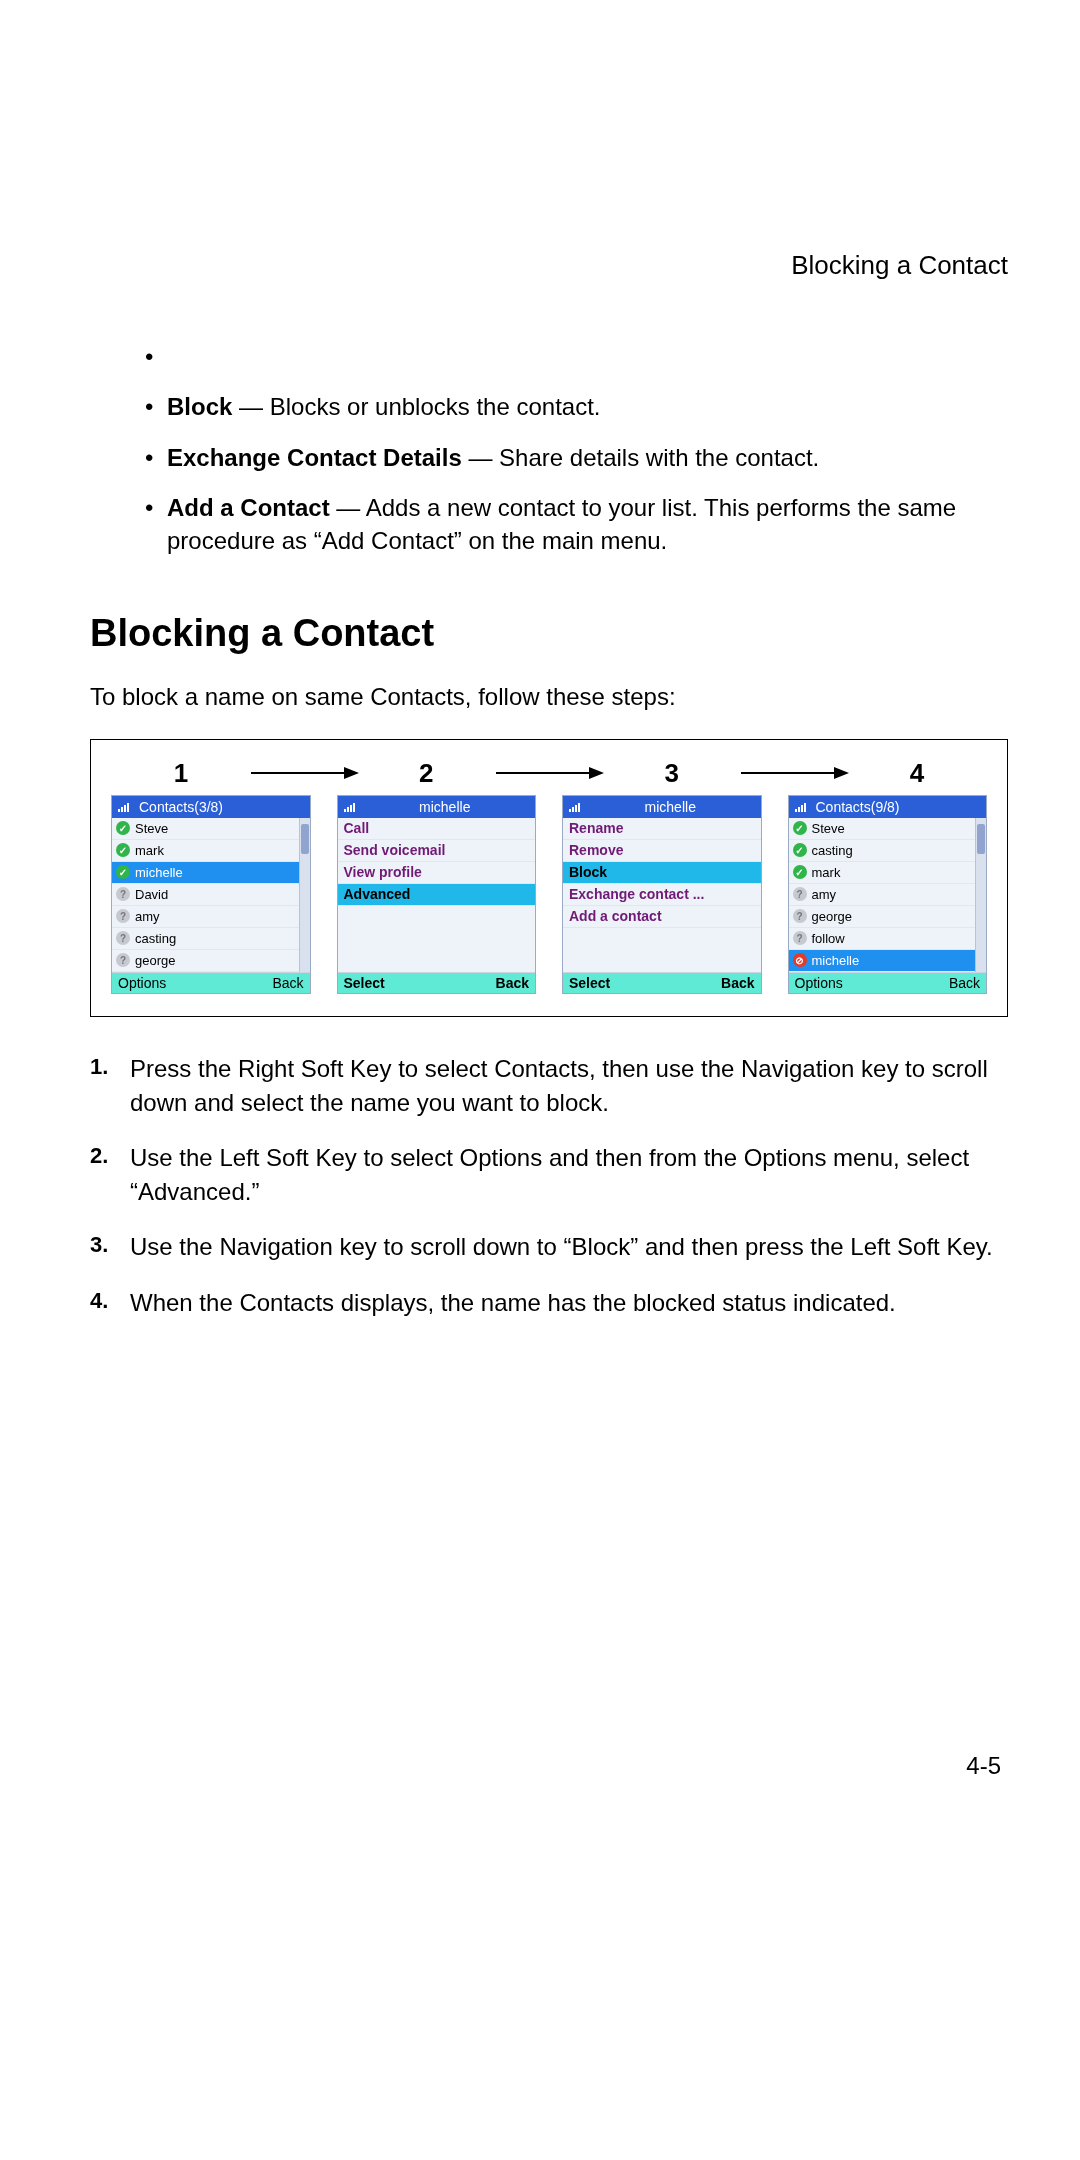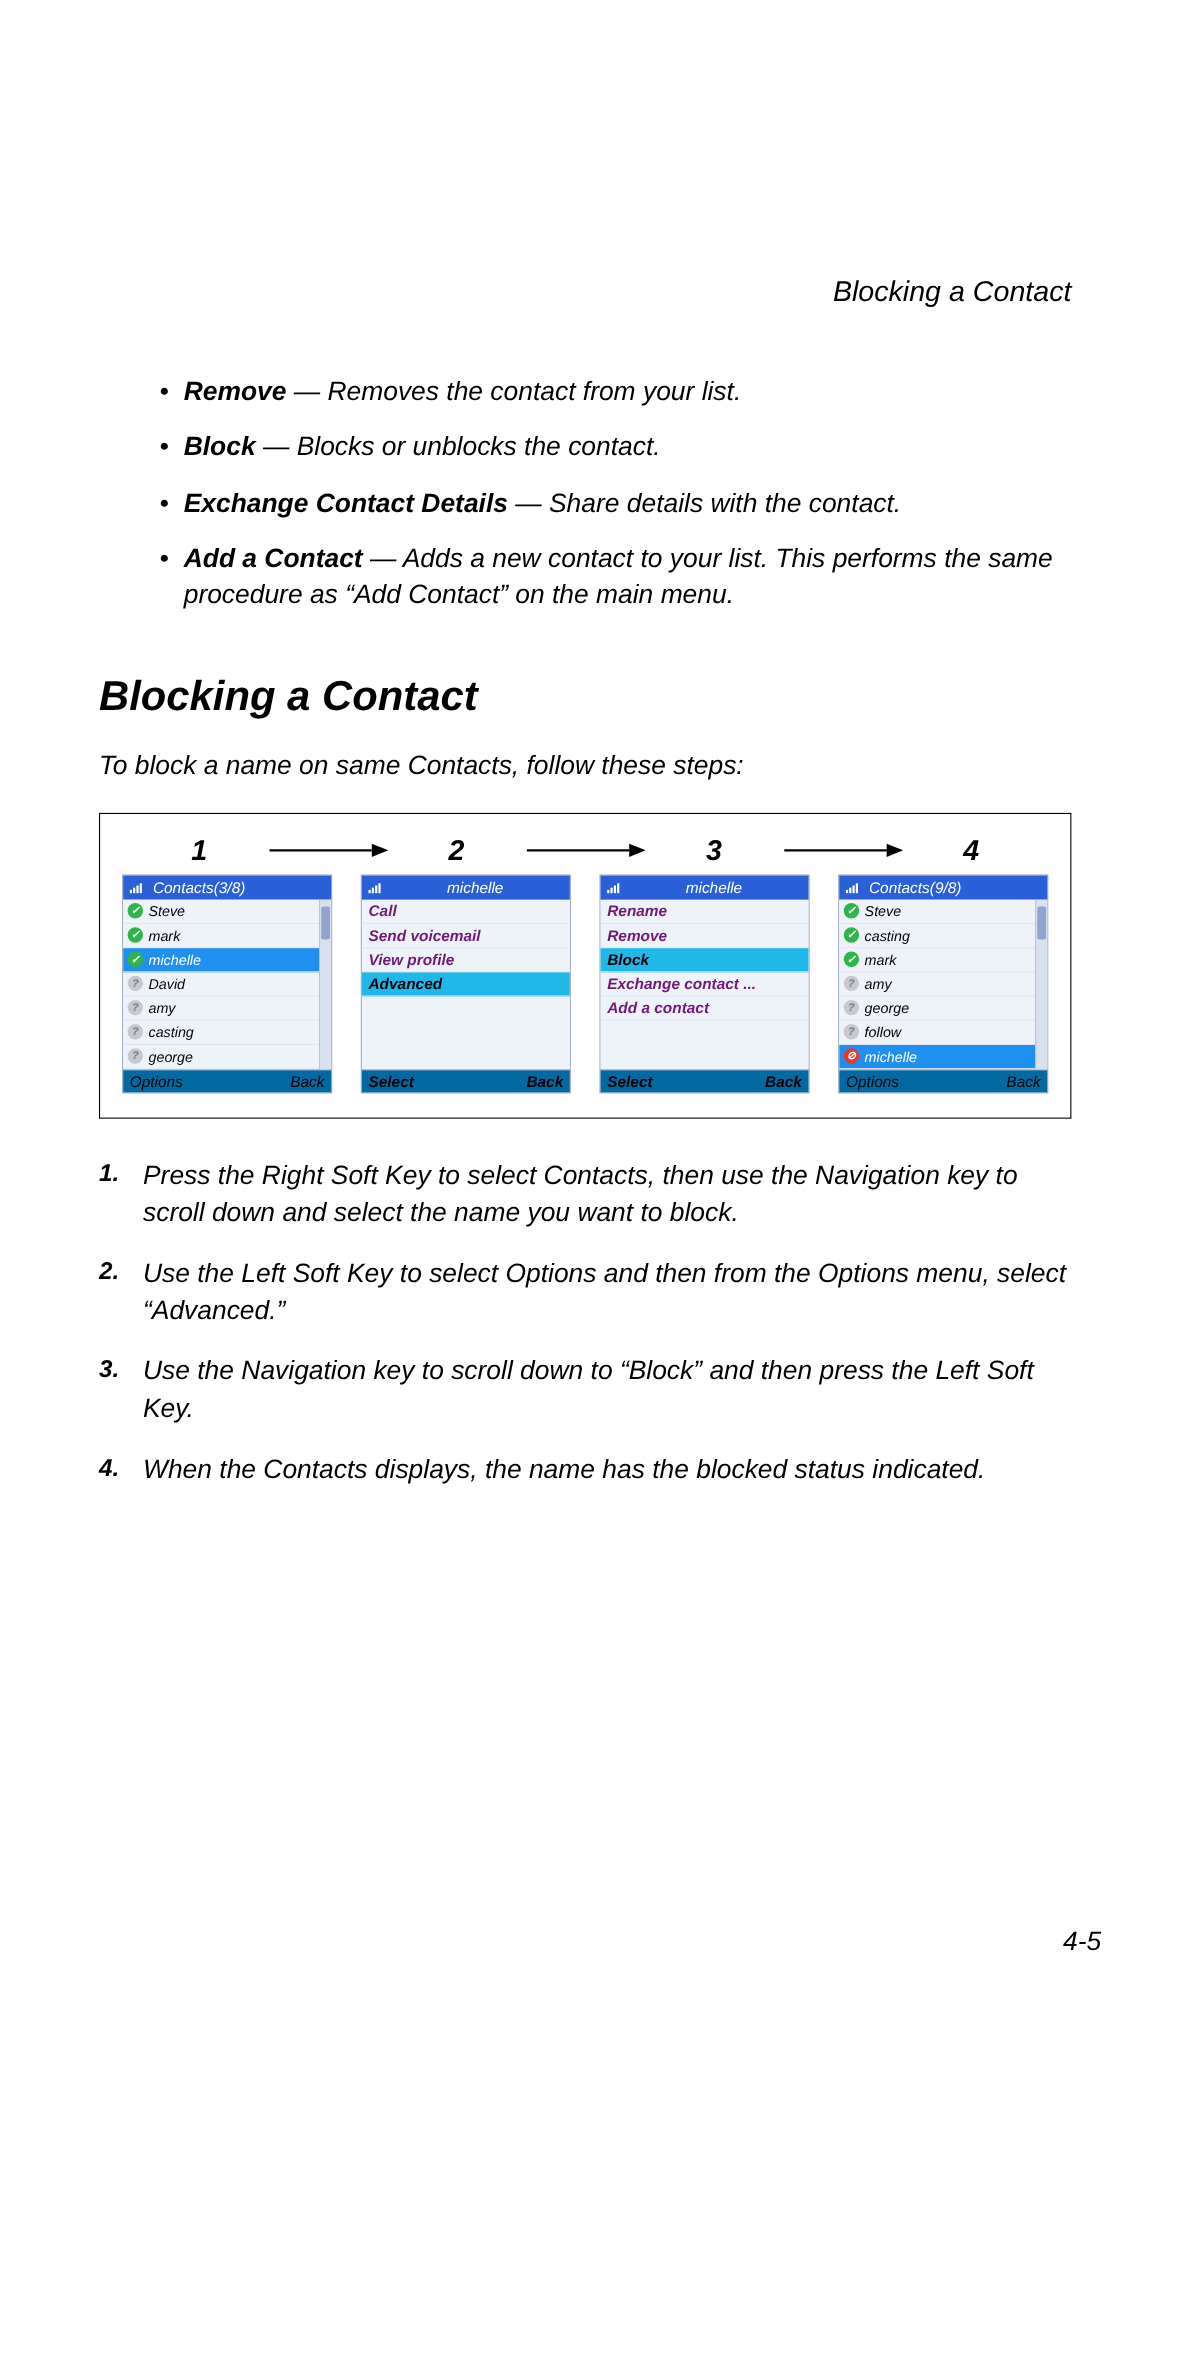--- a/index.html
+++ b/index.html
@@ -8,22 +8,21 @@
     background: #ffffff;
     font-family: "Helvetica Neue", Helvetica, Arial, sans-serif;
     color: #000;
     width: 1080px;
   }
   .page {
     width: 1080px;
     height: 2160px;
     position: relative;
     box-sizing: border-box;
-    padding: 250px 106px 0 90px;
-    font-style: italic;
+    padding: 250px 72px 0 90px;
   }
   .running-header {
     text-align: right;
     font-size: 26px;
     margin-bottom: 60px;
   }
   .bullet-list {
     margin-left: 55px;
     margin-right: 10px;
   }
@@ -137,21 +136,21 @@
   .ico-off{ background: #c6c9d0; color:#777;}
   .ico-blk{ background: #e33a2c; }
   .m-row {
     height: 21px; display:flex; align-items:center; padding:0 6px;
     font-weight:700; font-size:14px; color:#701a75;
     border-bottom:1px solid #e1e7f2;
   }
   .m-row.sel{ background:#1fb8e8; color:#000; }
   .phone-soft {
     display:flex; justify-content:space-between;
-    background:#0369a1; border-top:1px solid #cfd4e0;
+    background:#5eead4; border-top:1px solid #cfd4e0;
     font-size:14px; padding:2px 6px; color:#000;
   }
   .phone-soft .sk { }
   .phone-soft.bold .sk { font-weight:700; }
 
   .ol-steps {
     margin-top: 35px;
   }
   .ol-step {
     display: flex;
@@ -176,21 +175,20 @@
 </head>
 <body>
 
 <div class="page">
 
   <div class="running-header">Blocking a Contact</div>
 
   <div class="bullet-list" id="bullet-list">
       <div class="bullet-item">
         <div class="bullet-dot">•</div>
-        <div class="bullet-text"><b>Remove</b><span> — Removes the contact from your list.</span></div>
       </div>
       <div class="bullet-item">
         <div class="bullet-dot">•</div>
         <div class="bullet-text"><b>Block</b><span> — Blocks or unblocks the contact.</span></div>
       </div>
       <div class="bullet-item">
         <div class="bullet-dot">•</div>
         <div class="bullet-text"><b>Exchange Contact Details</b><span> — Share details with the contact.</span></div>
       </div>
       <div class="bullet-item">

